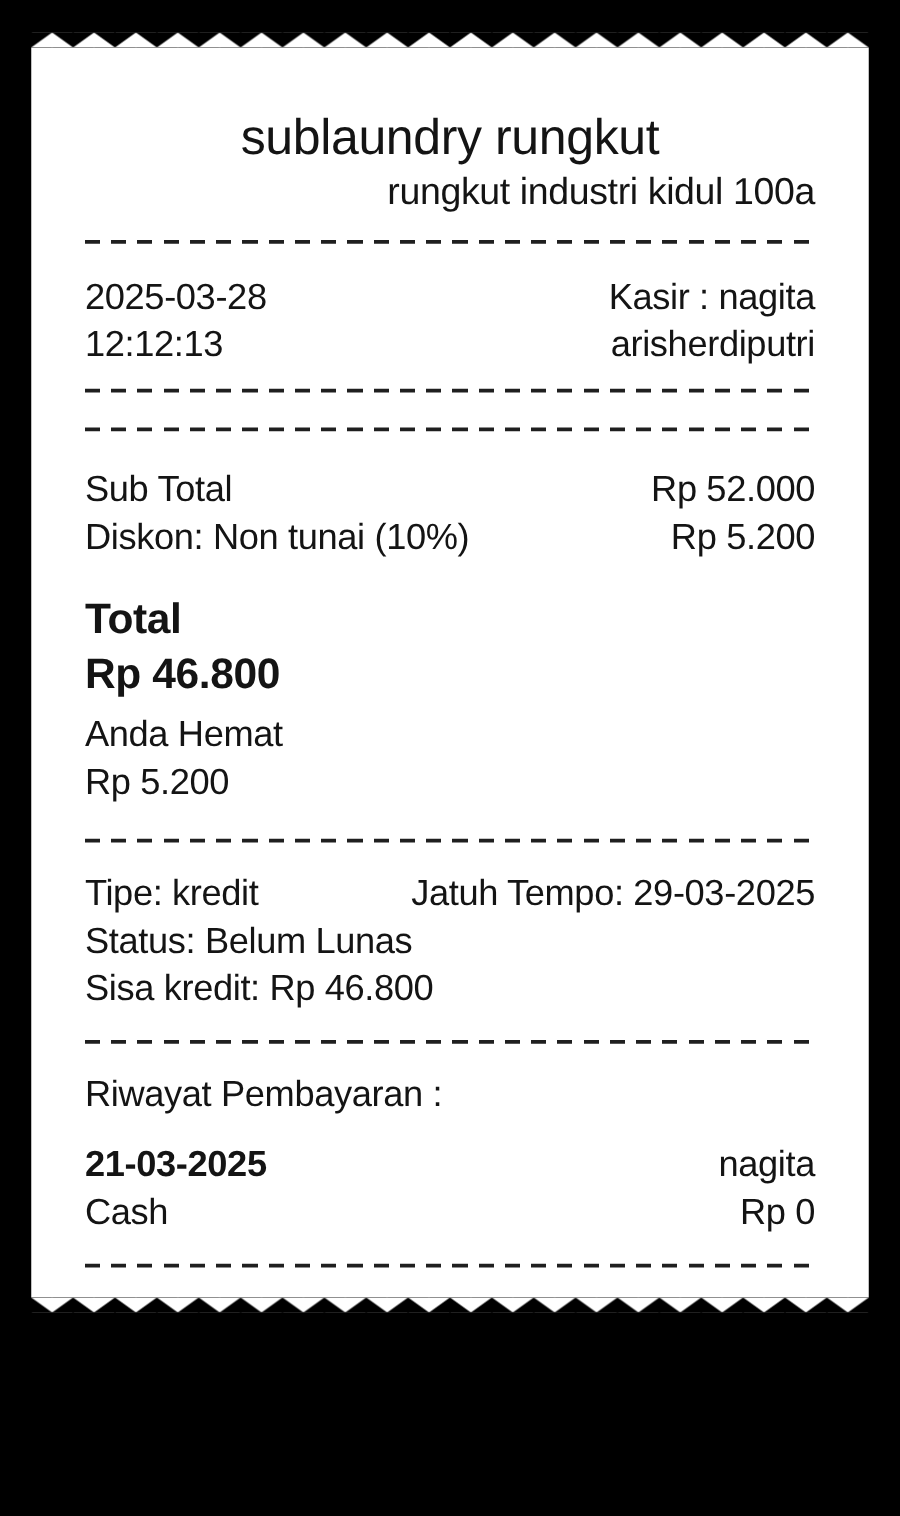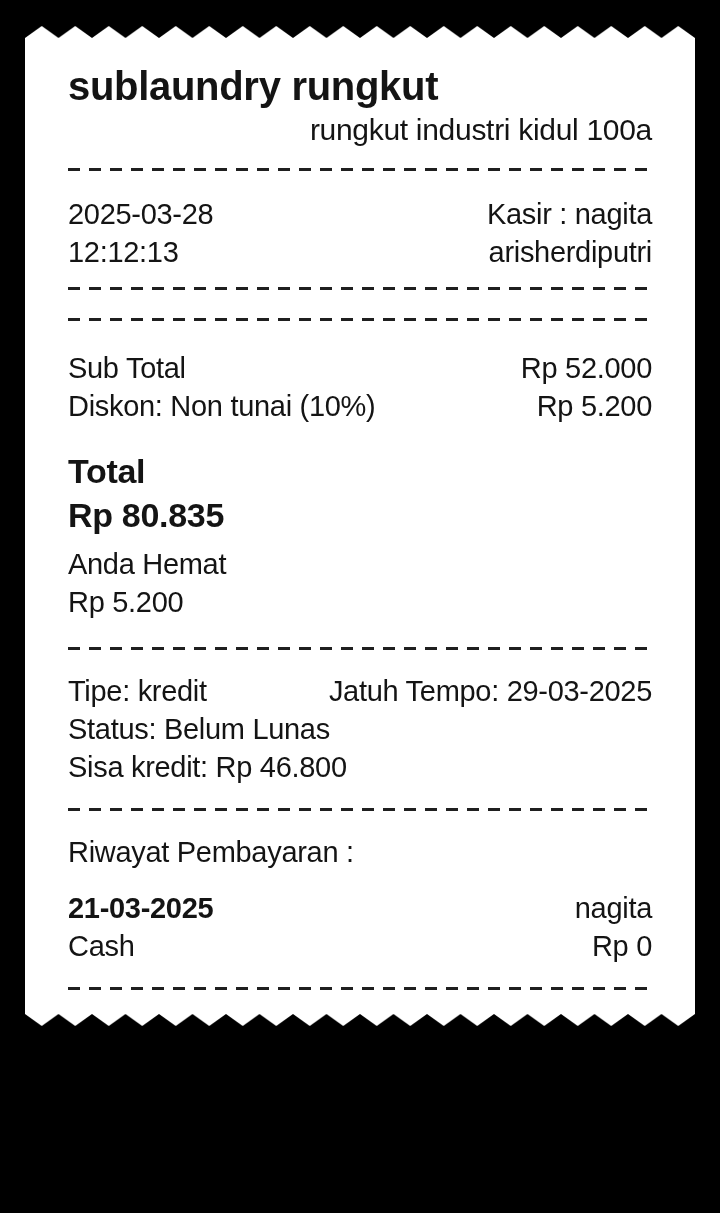--- a/index.html
+++ b/index.html
@@ -15,23 +15,25 @@
     width: 670px;
   }
   .edge { display: block; width: 670px; height: 12px; }
   .paper {
     background: #fff;
     color: #141414;
     padding: 24px 43px 24px 43px;
     letter-spacing: -0.3px;
   }
   .title {
+    text-align: center;
     font-size: 40px;
     line-height: 48px;
-    font-weight: 700;
+    font-weight: 400;
+    margin-top: 24px;
   }
   .subtitle {
     text-align: right;
     font-size: 30px;
     line-height: 40px;
     font-weight: 400;
   }
   .dash {
     height: 3px;
     background: repeating-linear-gradient(90deg, #1f1f1f 0 12px, transparent 12px 21px);
@@ -117,21 +119,21 @@
       <div class="row">
         <span>Sub Total</span>
         <span class="col-r">Rp 52.000</span>
       </div>
       <div class="row">
         <span>Diskon: Non tunai (10%)</span>
         <span class="col-r">Rp 5.200</span>
       </div>
       <div class="total-row">
         <span>Total</span>
-        <span class="col-r">Rp 80.835</span>
+        <span class="col-r">Rp 46.800</span>
       </div>
       <div class="row savings-row">
         <span>Anda Hemat</span>
         <span class="col-r">Rp 5.200</span>
       </div>
     </div>
 
     <div class="dash d4"></div>
 
     <div class="credit-block">

